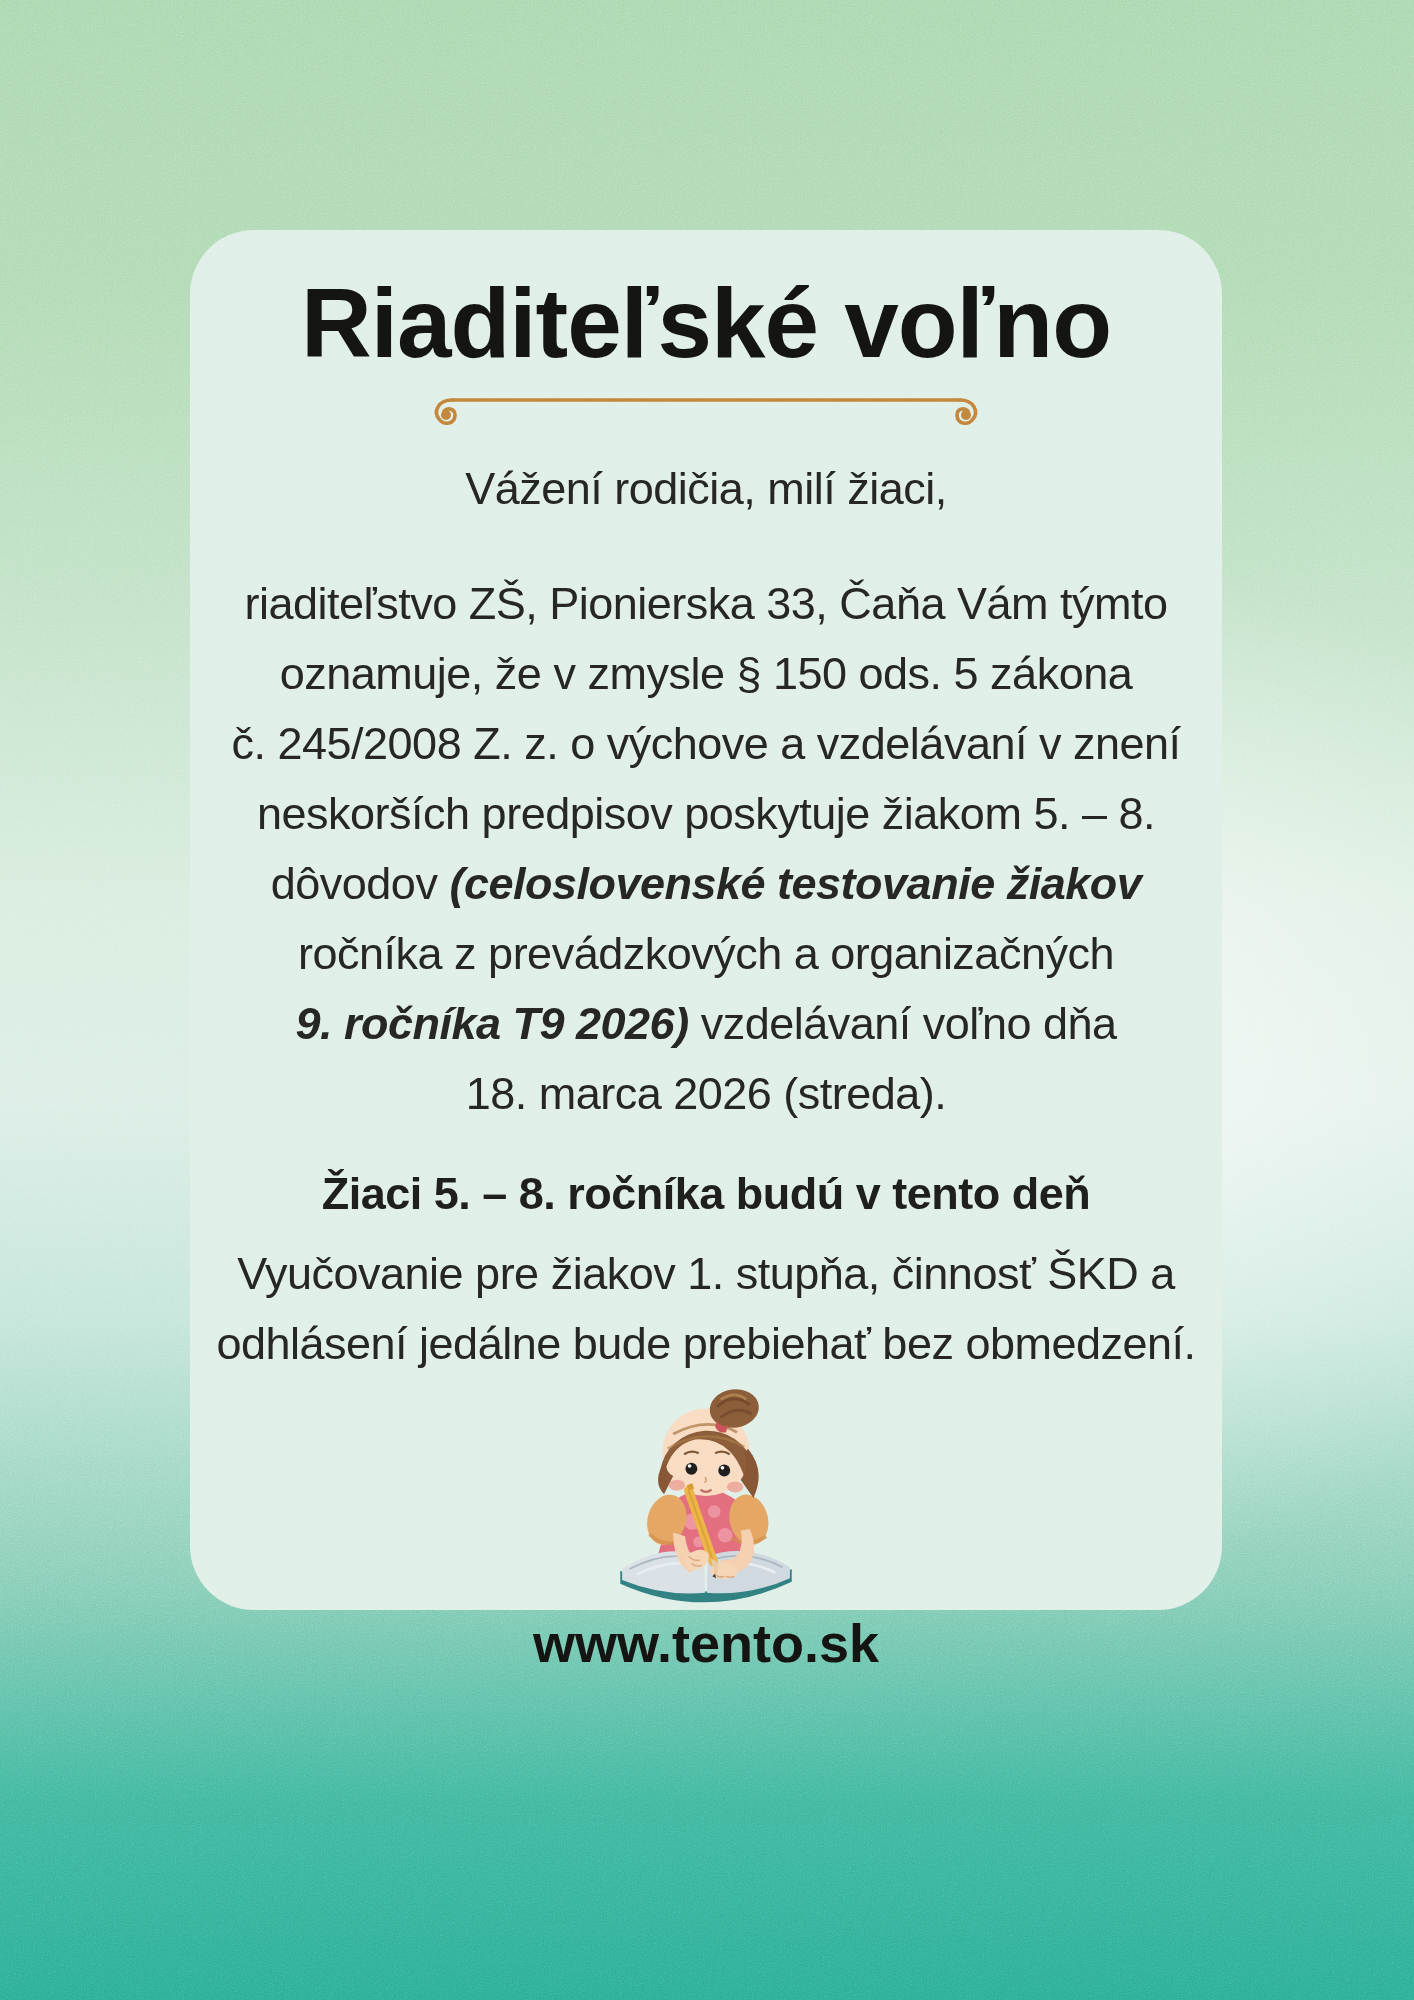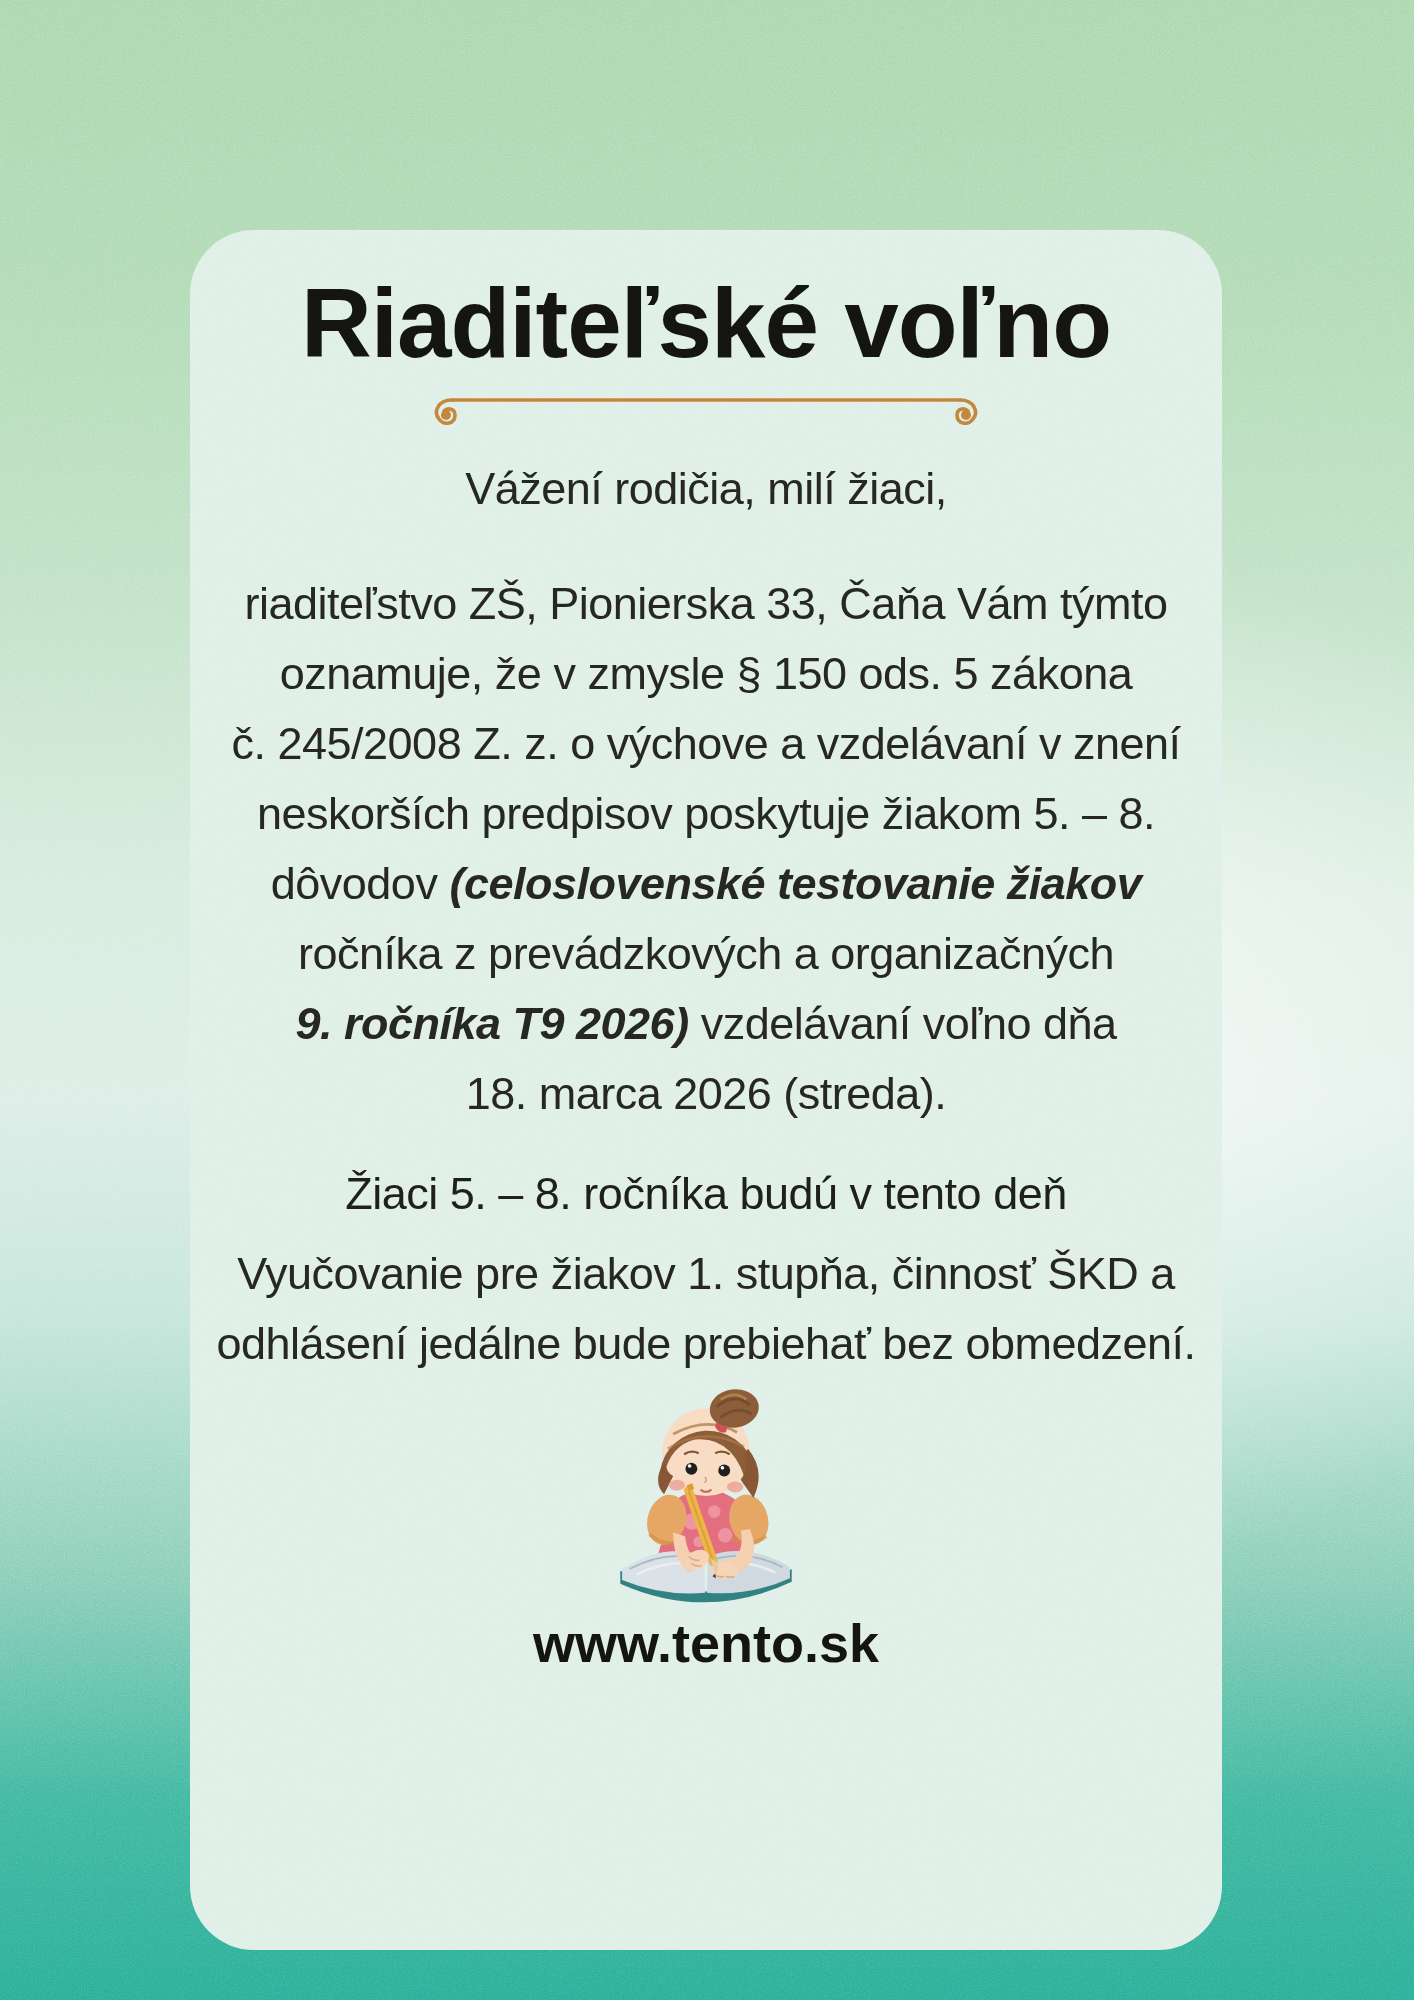--- a/index.html
+++ b/index.html
@@ -11,36 +11,36 @@
     background:
       radial-gradient(ellipse 980px 760px at 72% 53%, rgba(255,255,255,.72), rgba(255,255,255,0) 68%),
       linear-gradient(180deg,
         #a3d4a8 0%, #a9d7ad 14%, #bcdfc2 30%, #d5ebdc 45%,
         #d9ece4 55%, #bfe3d6 66%, #7ec9b1 79%, #3cb096 90%, #28a68d 100%);
   }
   .noise{position:absolute;inset:0;width:1414px;height:2000px;pointer-events:none;}
   .noise-bg{z-index:0;opacity:.55;mix-blend-mode:overlay;}
   .noise-top{z-index:3;opacity:.26;mix-blend-mode:soft-light;}
   .card{
-    position:absolute;left:190px;top:230px;width:1032px;height:1720px;
+    position:absolute;left:190px;top:230px;width:1032px;height:1380px;
     background:#e0efe8;border-radius:64px;z-index:1;
     text-align:center;color:#242421;
   }
   .title{
     margin:44px 10px 0;
     font-size:98px;line-height:98px;font-weight:700;letter-spacing:-1px;
     color:#121210;
   }
   .divider-wrap{margin-top:18px;height:44px;}
   .para{font-size:45px;line-height:70px;letter-spacing:-0.5px;color:#232320;}
   .para .line{white-space:nowrap;}
   .greeting{margin-top:20px;}
   .announcement{margin-top:34px;}
   .bold-italic{font-weight:700;font-style:italic;}
-  .bold{font-weight:400;}
+  .bold{font-weight:700;}
   .meal{margin-top:30px;font-weight:700;color:#1c1c1a;}
   .info{margin-top:10px;}
   .illustration-wrap{margin-top:4px;height:228px;}
   .website{margin-top:2px;font-size:54px;line-height:60px;font-weight:700;color:#121210;}
 </style>
 </head>
 <body>
 
 <div class="page">
 

